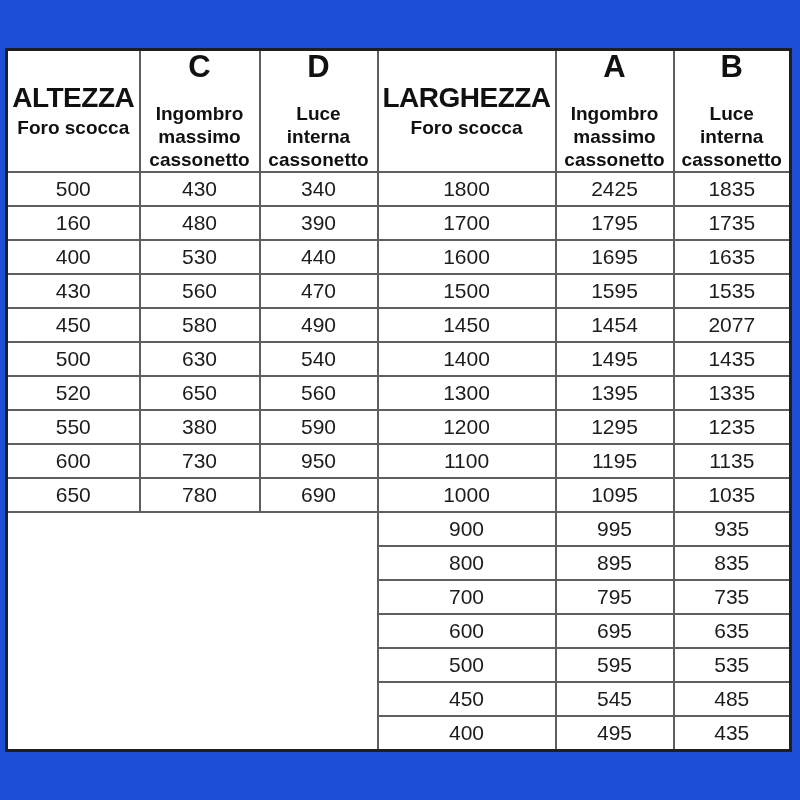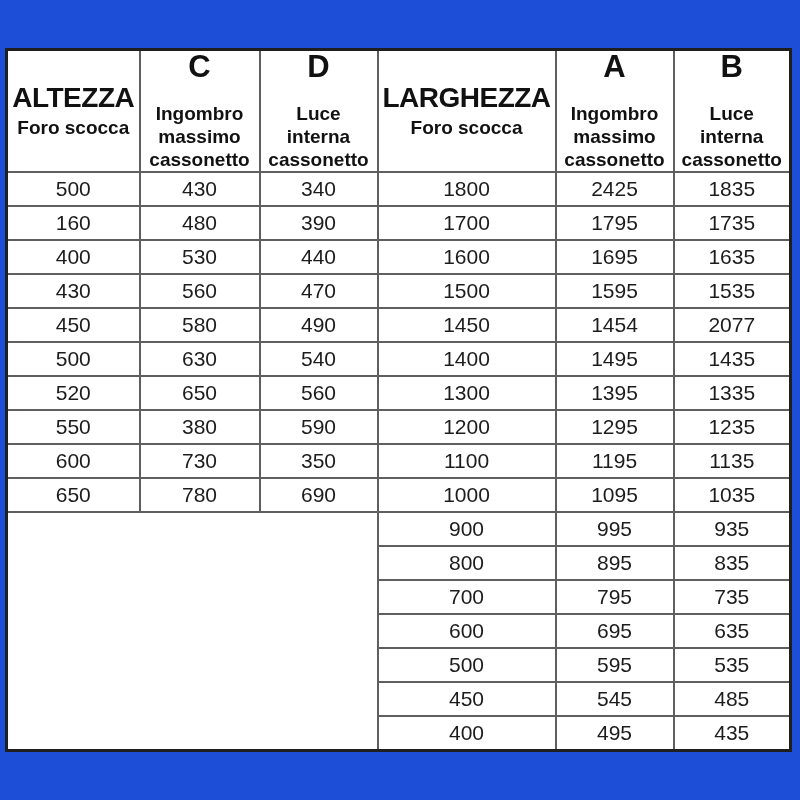--- a/index.html
+++ b/index.html
@@ -179,21 +179,21 @@
           <td class="num">550</td>
           <td class="num">380</td>
           <td class="num">590</td>
           <td class="num">1200</td>
           <td class="num">1295</td>
           <td class="num">1235</td>
         </tr>
         <tr>
           <td class="num">600</td>
           <td class="num">730</td>
-          <td class="num">350</td>
+          <td class="num">950</td>
           <td class="num">1100</td>
           <td class="num">1195</td>
           <td class="num">1135</td>
         </tr>
         <tr>
           <td class="num">650</td>
           <td class="num">780</td>
           <td class="num">690</td>
           <td class="num">1000</td>
           <td class="num">1095</td>

